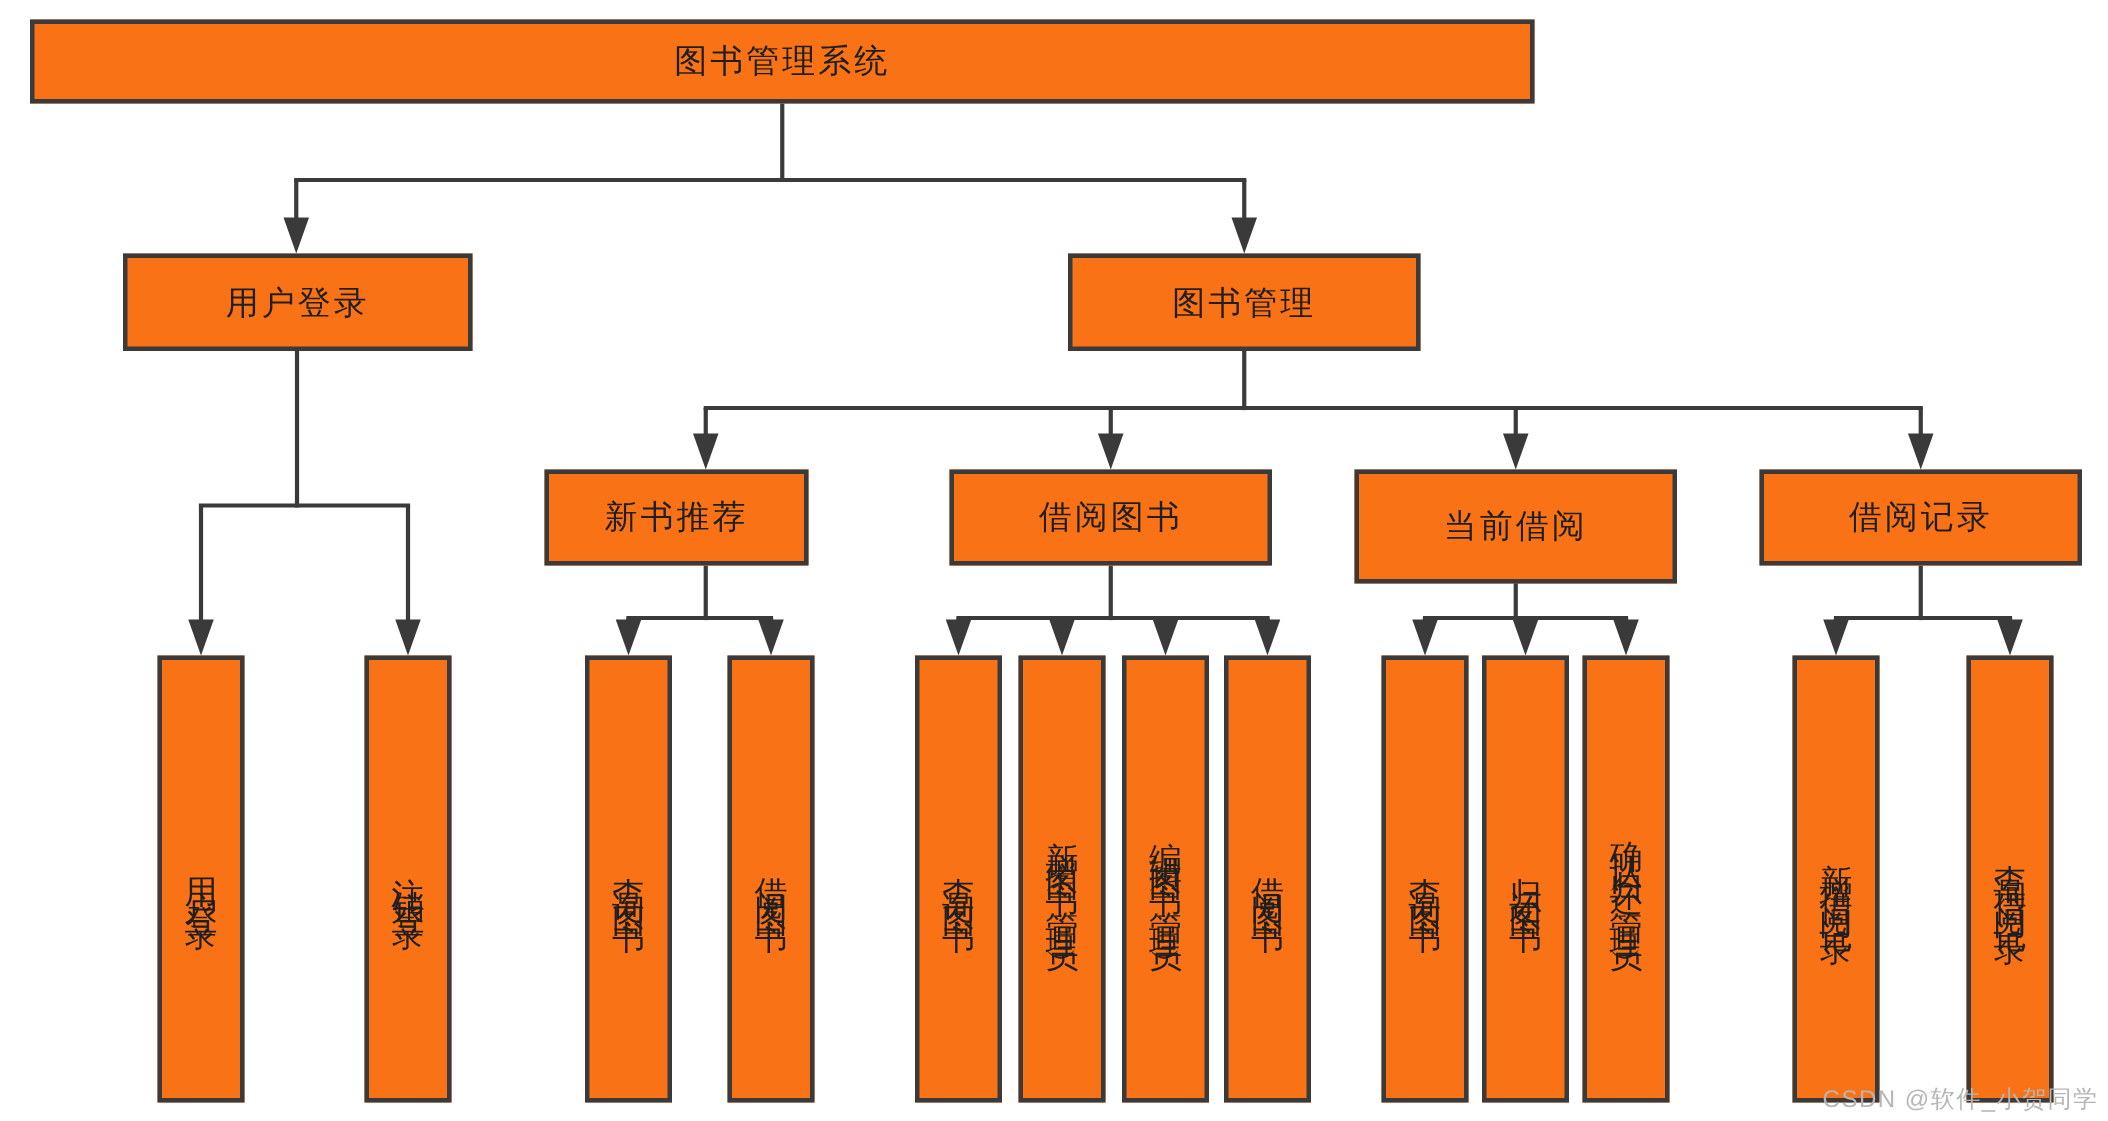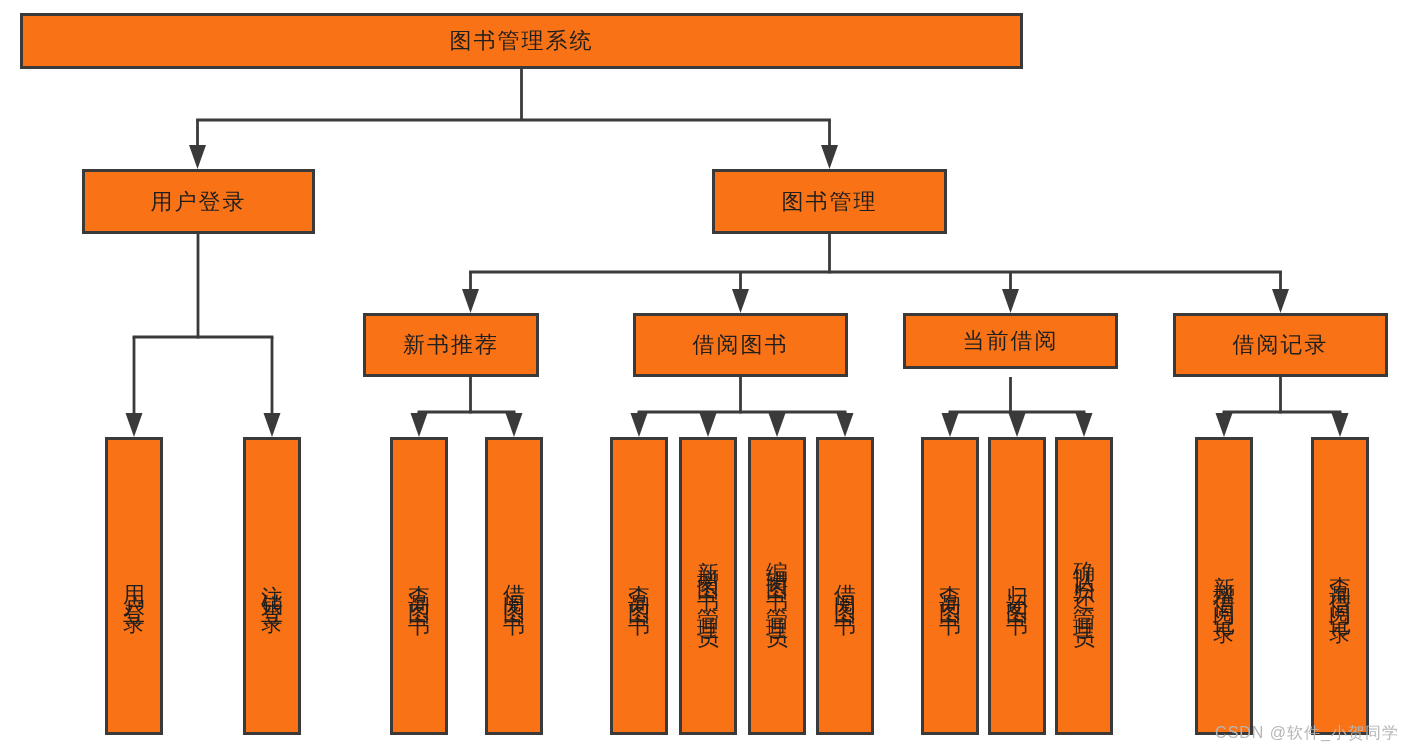--- a/index.html
+++ b/index.html
@@ -156,21 +156,21 @@
   <div class="node" style="left:712px; top:169px; width:235px; height:65px;">
     <span class="hlabel">图书管理</span>
   </div>
 
   <div class="node" style="left:363px; top:313px; width:176px; height:64px;">
     <span class="hlabel">新书推荐</span>
   </div>
   <div class="node" style="left:633px; top:313px; width:215px; height:64px;">
     <span class="hlabel">借阅图书</span>
   </div>
-  <div class="node" style="left:903px; top:313px; width:215px; height:56px;">
+  <div class="node" style="left:903px; top:313px; width:215px; height:76px;">
     <span class="hlabel">当前借阅</span>
   </div>
   <div class="node" style="left:1173px; top:313px; width:215px; height:64px;">
     <span class="hlabel">借阅记录</span>
   </div>
 
   <div class="node leaf" style="left:105px; top:437px; width:58px; height:298px;">
     <span class="vtext">用户登录</span>
   </div>
   <div class="node leaf" style="left:243px; top:437px; width:58px; height:298px;">

